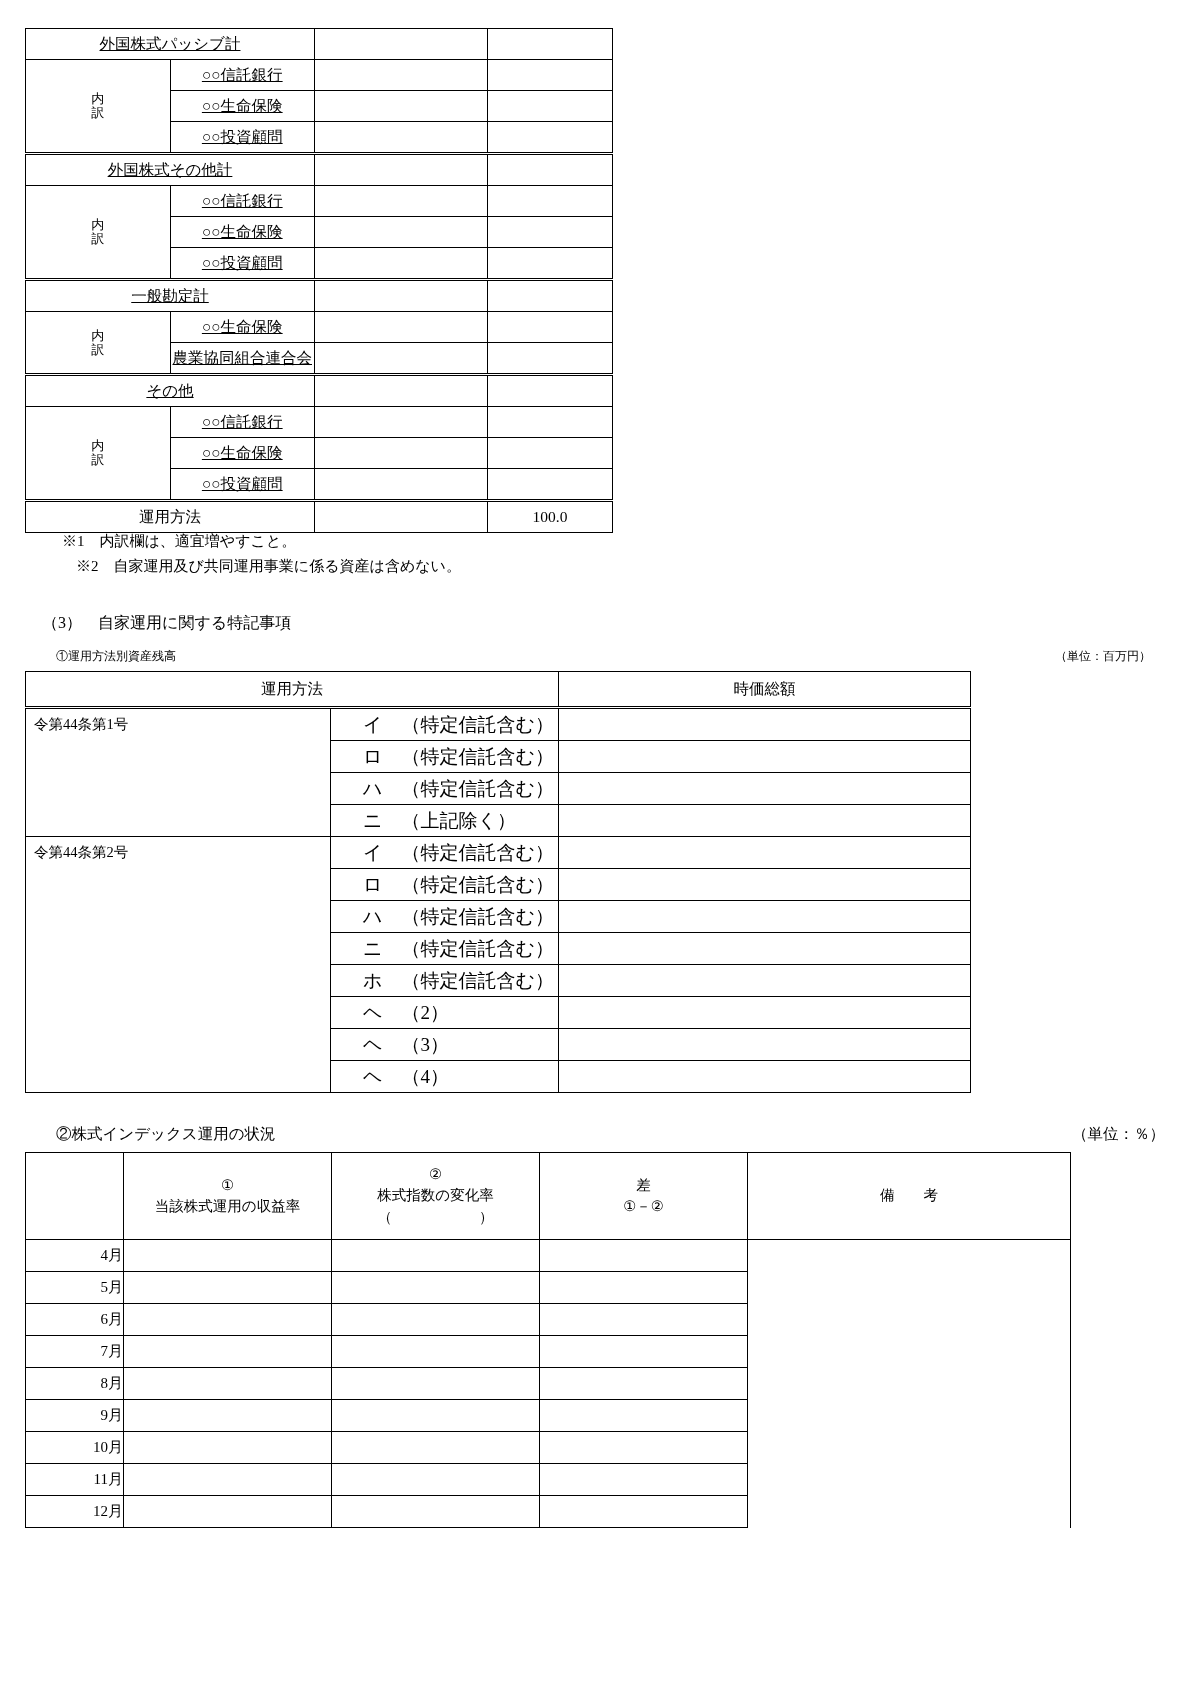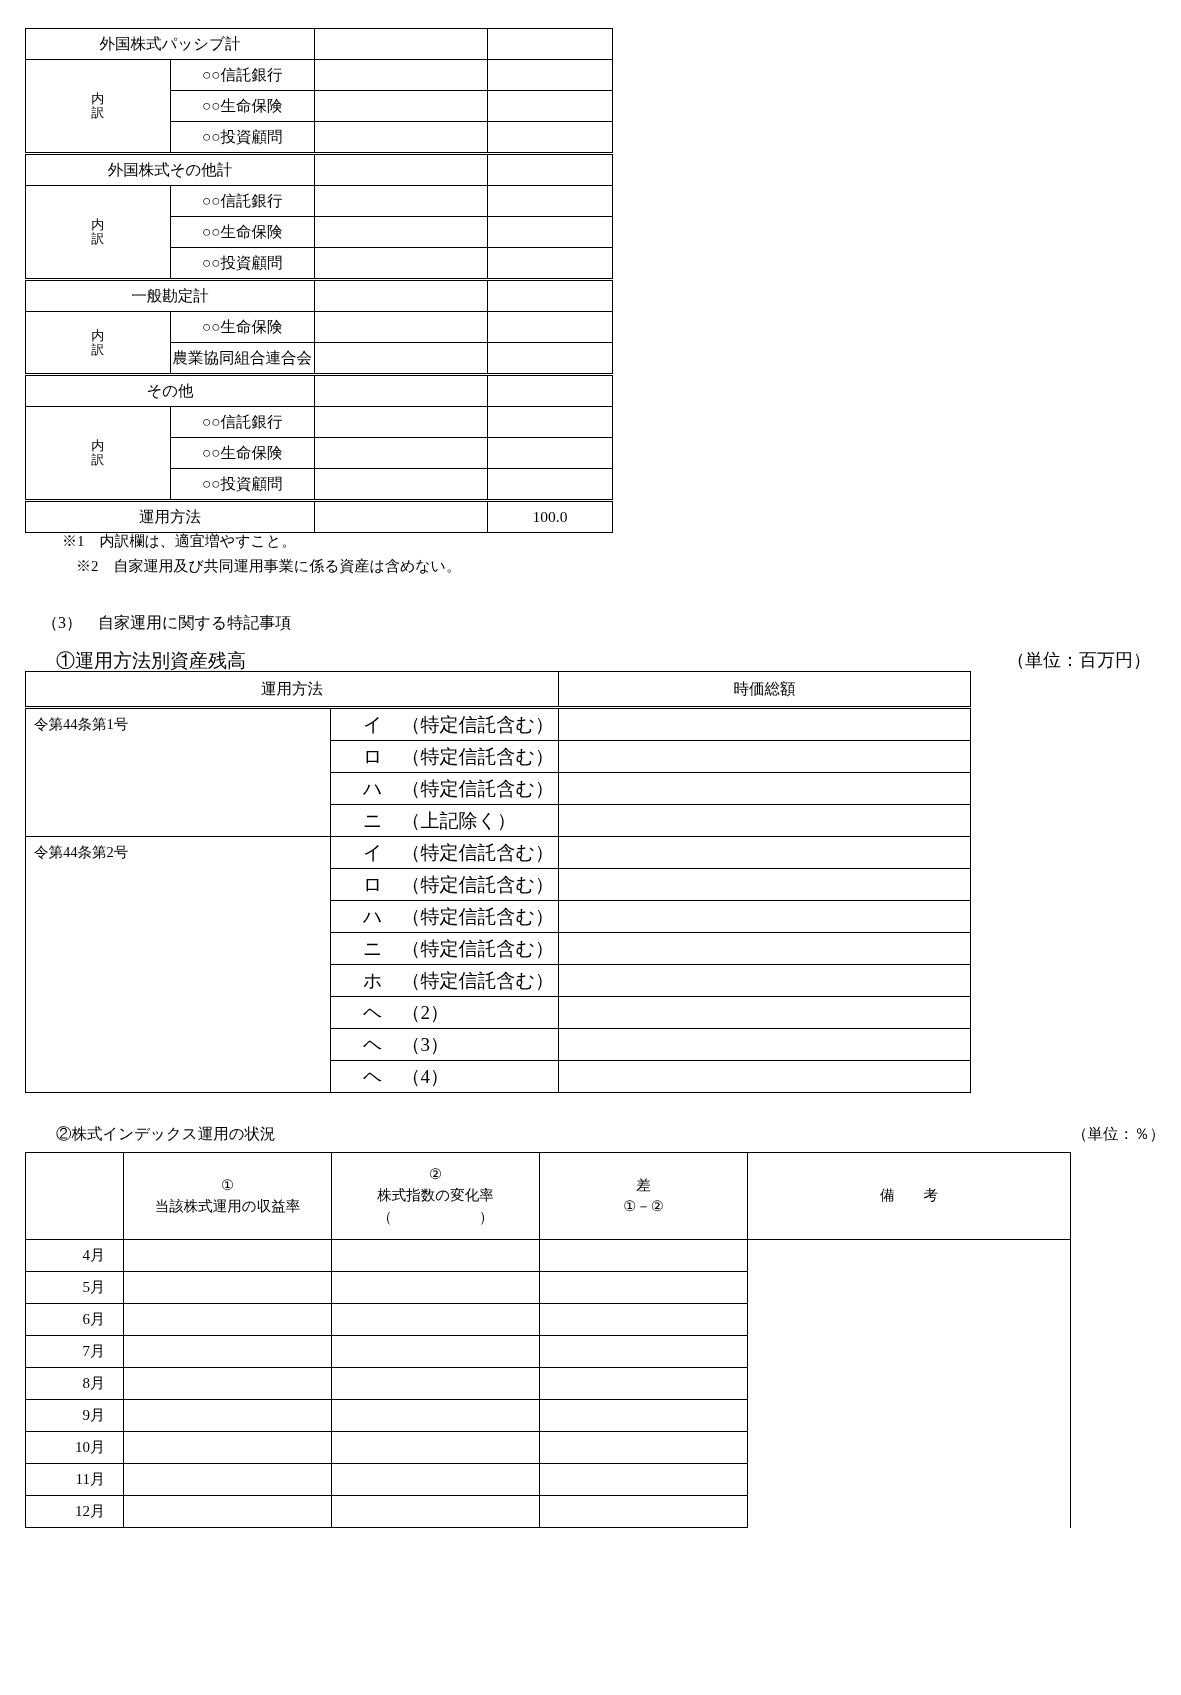--- a/index.html
+++ b/index.html
@@ -46,20 +46,21 @@
     text-align: center;
     font-size: 13px;
     line-height: 1.05;
     letter-spacing: 0;
   }
   .t1 .c-uchiwake span {
     display: block;
   }
   .t1 .c-name {
     text-align: center;
+    text-decoration: underline;
   }
   .t1 .c-val1 { width: 172px; }
   .t1 .c-val2 { width: 124px; text-align: center; }
   .t1 tr.group-top > td { border-top: 3px double #000; }
   .t1 .total-label { text-align: center; }
   .t1 .total-val { text-align: center; }
 
   
   .footnote {
     position: absolute;
@@ -75,27 +76,27 @@
     position: absolute;
     left: 42px;
     top: 613px;
     font-size: 16px;
     white-space: pre;
   }
   #sub1-title {
     position: absolute;
     left: 56px;
     top: 648px;
-    font-size: 19px;
+    font-size: 12px;
   }
   #sub1-unit {
     position: absolute;
     right: 30px;
     top: 648px;
-    font-size: 18px;
+    font-size: 12px;
   }
   #sub2-title {
     position: absolute;
     left: 56px;
     top: 1124px;
     font-size: 15.5px;
   }
   #sub2-unit {
     position: absolute;
     right: 16px;
@@ -172,21 +173,20 @@
     font-size: 14.5px;
   }
   .t3 .hdr .line { display: block; }
   .t3 .hdr .paren {
     display: block;
     letter-spacing: 0;
   }
   .t3 .month {
     height: 31px;
     text-align: right;
-    padding-right: 18px;
     font-size: 15px;
   }
   .t3 .cell { height: 31px; }
   .t3 .remarks-first { border-bottom: none; }
 </style>
 </head>
 <body>
 
 <div class="page">
 

